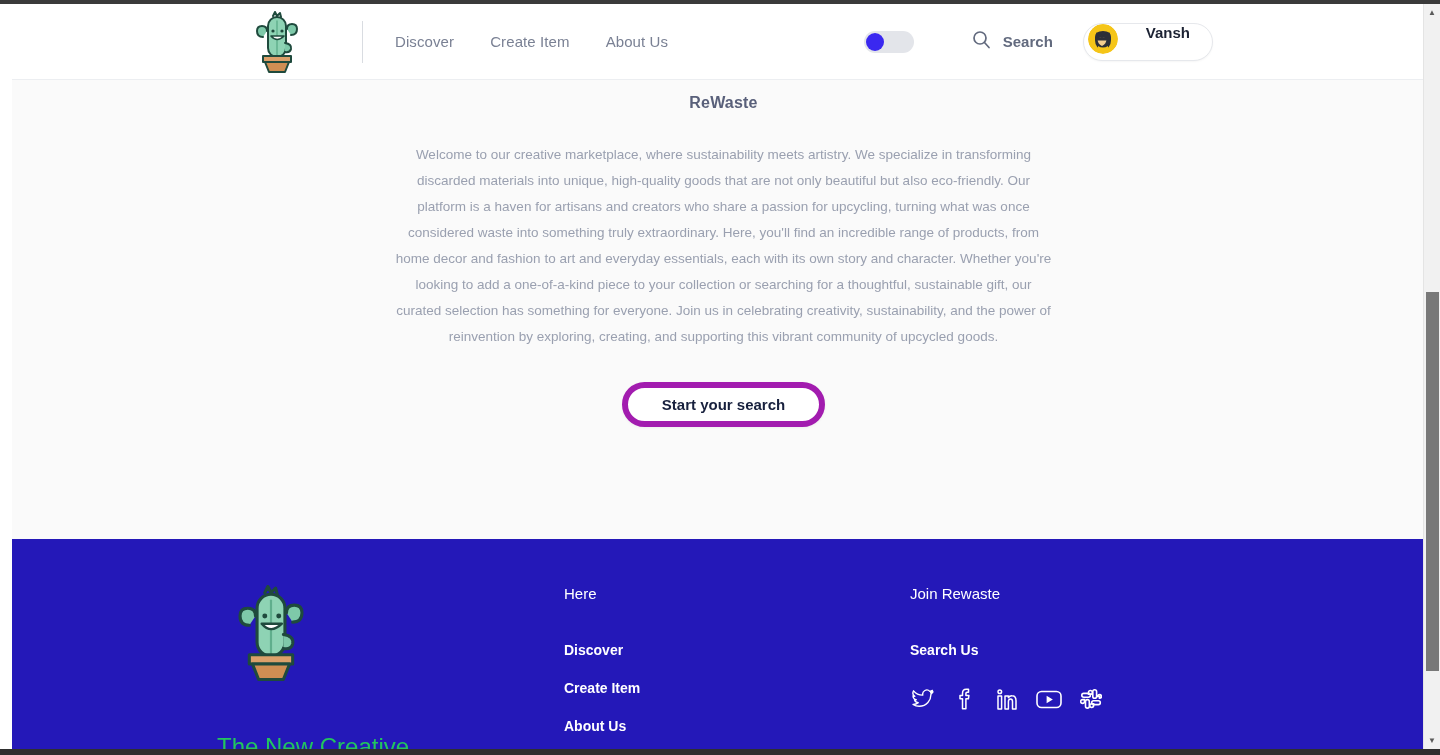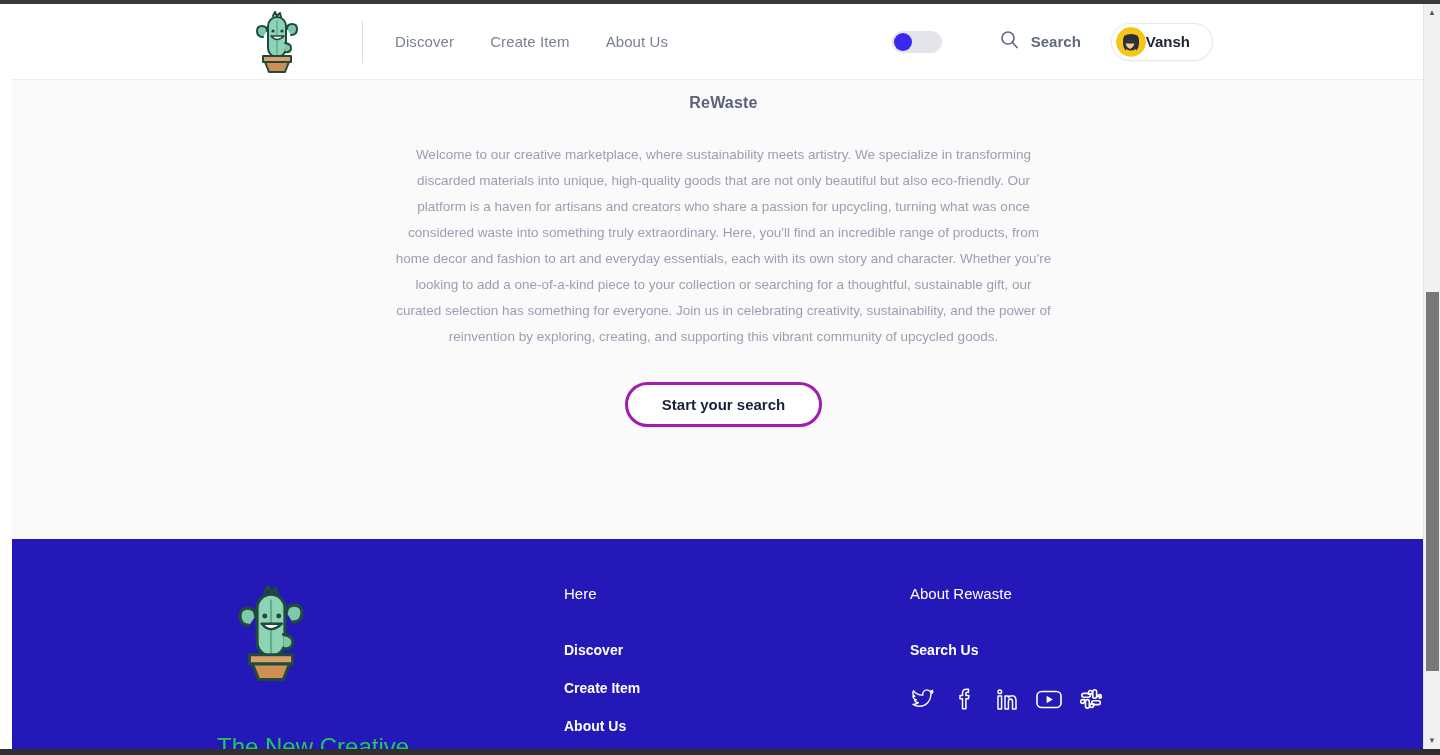--- a/index.html
+++ b/index.html
@@ -122,22 +122,22 @@
     cursor: pointer;
   }
   .search-label {
     font-size: 15px;
     font-weight: bold;
     color: #626a7e;
   }
 
   .user-pill {
     display: flex;
-    align-items: center;
-    gap: 0;
+    align-items: flex-start;
+    gap: 28px;
     height: 38px;
     padding: 0 22px 0 4px;
     border: 1px solid #e6e8ec;
     border-radius: 19px;
     background: #ffffff;
     margin-left: 30px;
     cursor: pointer;
     box-shadow: 0 1px 2px rgba(0,0,0,0.04);
   }
   .avatar {
@@ -174,21 +174,21 @@
     line-height: 26px;
     color: #9aa0b0;
   }
   .hero-cta-wrap {
     margin-top: 32px;
     display: flex;
     justify-content: center;
   }
   .cta-button {
     background: #ffffff;
-    border: 3px solid #a21caf;
+    border: 6px solid #a21caf;
     border-radius: 26px;
     height: 45px;
     padding: 0 34px;
     font-family: "Liberation Sans", sans-serif;
     font-size: 15px;
     font-weight: bold;
     color: #17203d;
     cursor: pointer;
     box-shadow: 0 1px 3px rgba(0,0,0,0.05);
   }
@@ -394,21 +394,21 @@
       </div>
 
       <div class="footer-col menu">
         <div class="footer-heading">Here</div>
         <span class="footer-link">Discover</span>
         <span class="footer-link">Create Item</span>
         <span class="footer-link">About Us</span>
       </div>
 
       <div class="footer-col about">
-        <div class="footer-heading">About Rewaste</div>
+        <div class="footer-heading">Join Rewaste</div>
         <div class="footer-sub-heading">Search Us</div>
         <div class="social-row">
 
           <span class="social-icon">
             <svg width="22" height="20" viewBox="0 0 24 22" fill="none" xmlns="http://www.w3.org/2000/svg">
               <path d="M23 3.2 a9 9 0 0 1 -2.6 0.8 a4.5 4.5 0 0 0 2 -2.5 a9 9 0 0 1 -2.9 1.1 a4.5 4.5 0 0 0 -7.7 4.1 A12.8 12.8 0 0 1 1.6 2 a4.5 4.5 0 0 0 1.4 6 a4.4 4.4 0 0 1 -2 -0.6 a4.5 4.5 0 0 0 3.6 4.4 a4.5 4.5 0 0 1 -2 0.1 a4.5 4.5 0 0 0 4.2 3.1 A9 9 0 0 1 1 17 a12.7 12.7 0 0 0 6.9 2 c8.3 0 12.8 -6.9 12.8 -12.8 v-0.6 A9 9 0 0 0 23 3.2 z" stroke="#ffffff" stroke-width="1.5" stroke-linejoin="round"></path>
             </svg>
           </span>
 
           <span class="social-icon">

